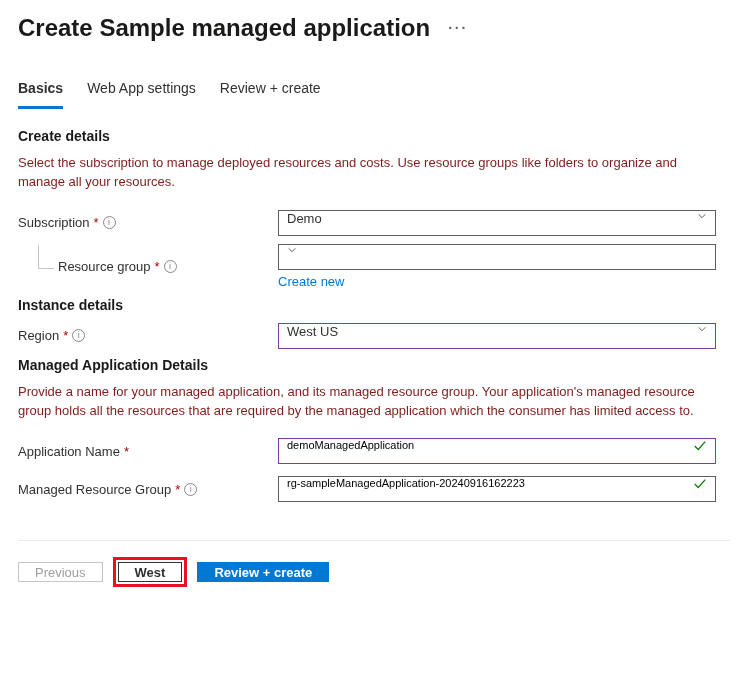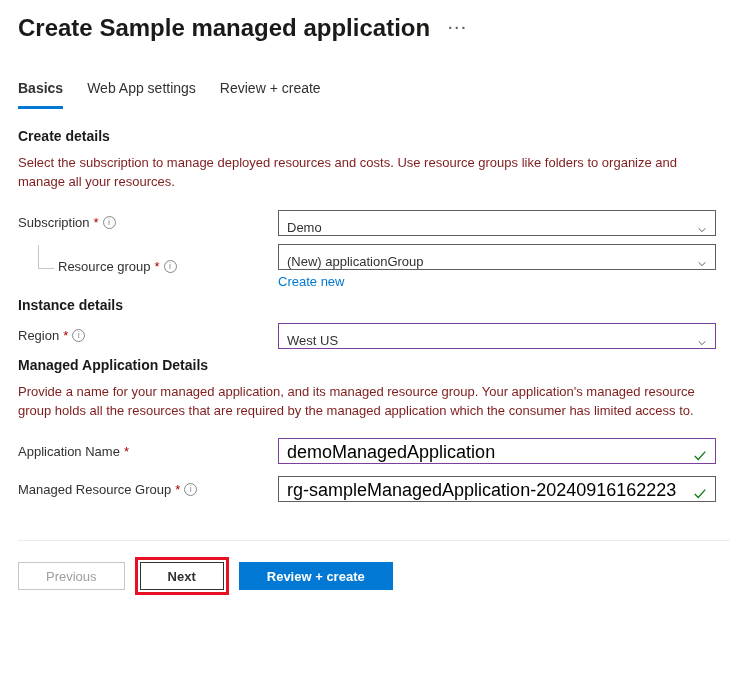--- a/index.html
+++ b/index.html
@@ -90,58 +90,58 @@
     cursor: pointer;
     line-height: 1;
   }
   .control-col { flex: 1; max-width: 438px; }
   .dropdown, .textfield {
     width: 100%;
     height: 26px;
     border: 1px solid #605e5c;
     padding: 0 8px;
     display: flex;
-    align-items: flex-end;
+    align-items: flex-start;
     justify-content: space-between;
     font-size: 13px;
     background: #fff;
     cursor: pointer;
   }
   .dropdown.purple { border: 1px solid #7b3fa0; }
   .textfield {
     cursor: text;
     position: relative;
     border: 1px solid #7b3fa0;
   }
   .textfield input {
     border: none;
     outline: none;
     width: calc(100% - 20px);
-    font-size: 18px;
+    font-size: 11px;
     font-family: inherit;
     background: transparent;
   }
   .chevron {
     display: inline-block;
     width: 10px;
     height: 10px;
   }
   .chevron svg { width: 10px; height: 10px; display: block; }
   .check-icon svg { width: 14px; height: 14px; display: block; }
   .check-icon { color: #107c10; }
   .footer-divider {
     border: none;
     border-top: 1px solid #edebe9;
     margin-top: 38px;
     margin-bottom: 16px;
   }
   .footer-btns { display: flex; gap: 10px; align-items: center; }
   .btn {
-    height: 28px;
-    padding: 0 27px;
+    height: 20px;
+    padding: 0 16px;
     font-size: 13px;
     display: inline-flex;
     align-items: center;
     justify-content: center;
     cursor: pointer;
     font-family: inherit;
   }
   .btn.prev {
     border: 1px solid #c8c6c4;
     background: #fff;
@@ -203,21 +203,20 @@
 
 <div class="field-row indented">
   <div class="label-col">
     <span class="indent-connector"></span>
     <span>Resource group</span>
     <span class="req">*</span>
     <span class="info-icon">i</span>
   </div>
   <div class="control-col">
     <div class="dropdown">
-      <span>(New) applicationGroup</span>
       <span class="chevron">
           <svg viewBox="0 0 12 12">
             <path d="M2 4 L6 8 L10 4" fill="none" stroke="#605e5c" stroke-width="1.2"></path>
           </svg>
         </span>
     </div>
     <div style="margin-top:4px;">
       <a style="color:#0078d4;font-size:13px;text-decoration:none;cursor:pointer;">Create new</a>
     </div>
   </div>
@@ -279,16 +278,16 @@
         </span>
     </div>
   </div>
 </div>
 
 <hr class="footer-divider">
 
 <div class="footer-btns">
   <button class="btn prev">Previous</button>
   <span class="highlight-box">
-    <button class="btn next">Next</button>
+    <button class="btn next">West</button>
   </span>
   <button class="btn primary">Review + create</button>
 </div>
 
 </body></html>

